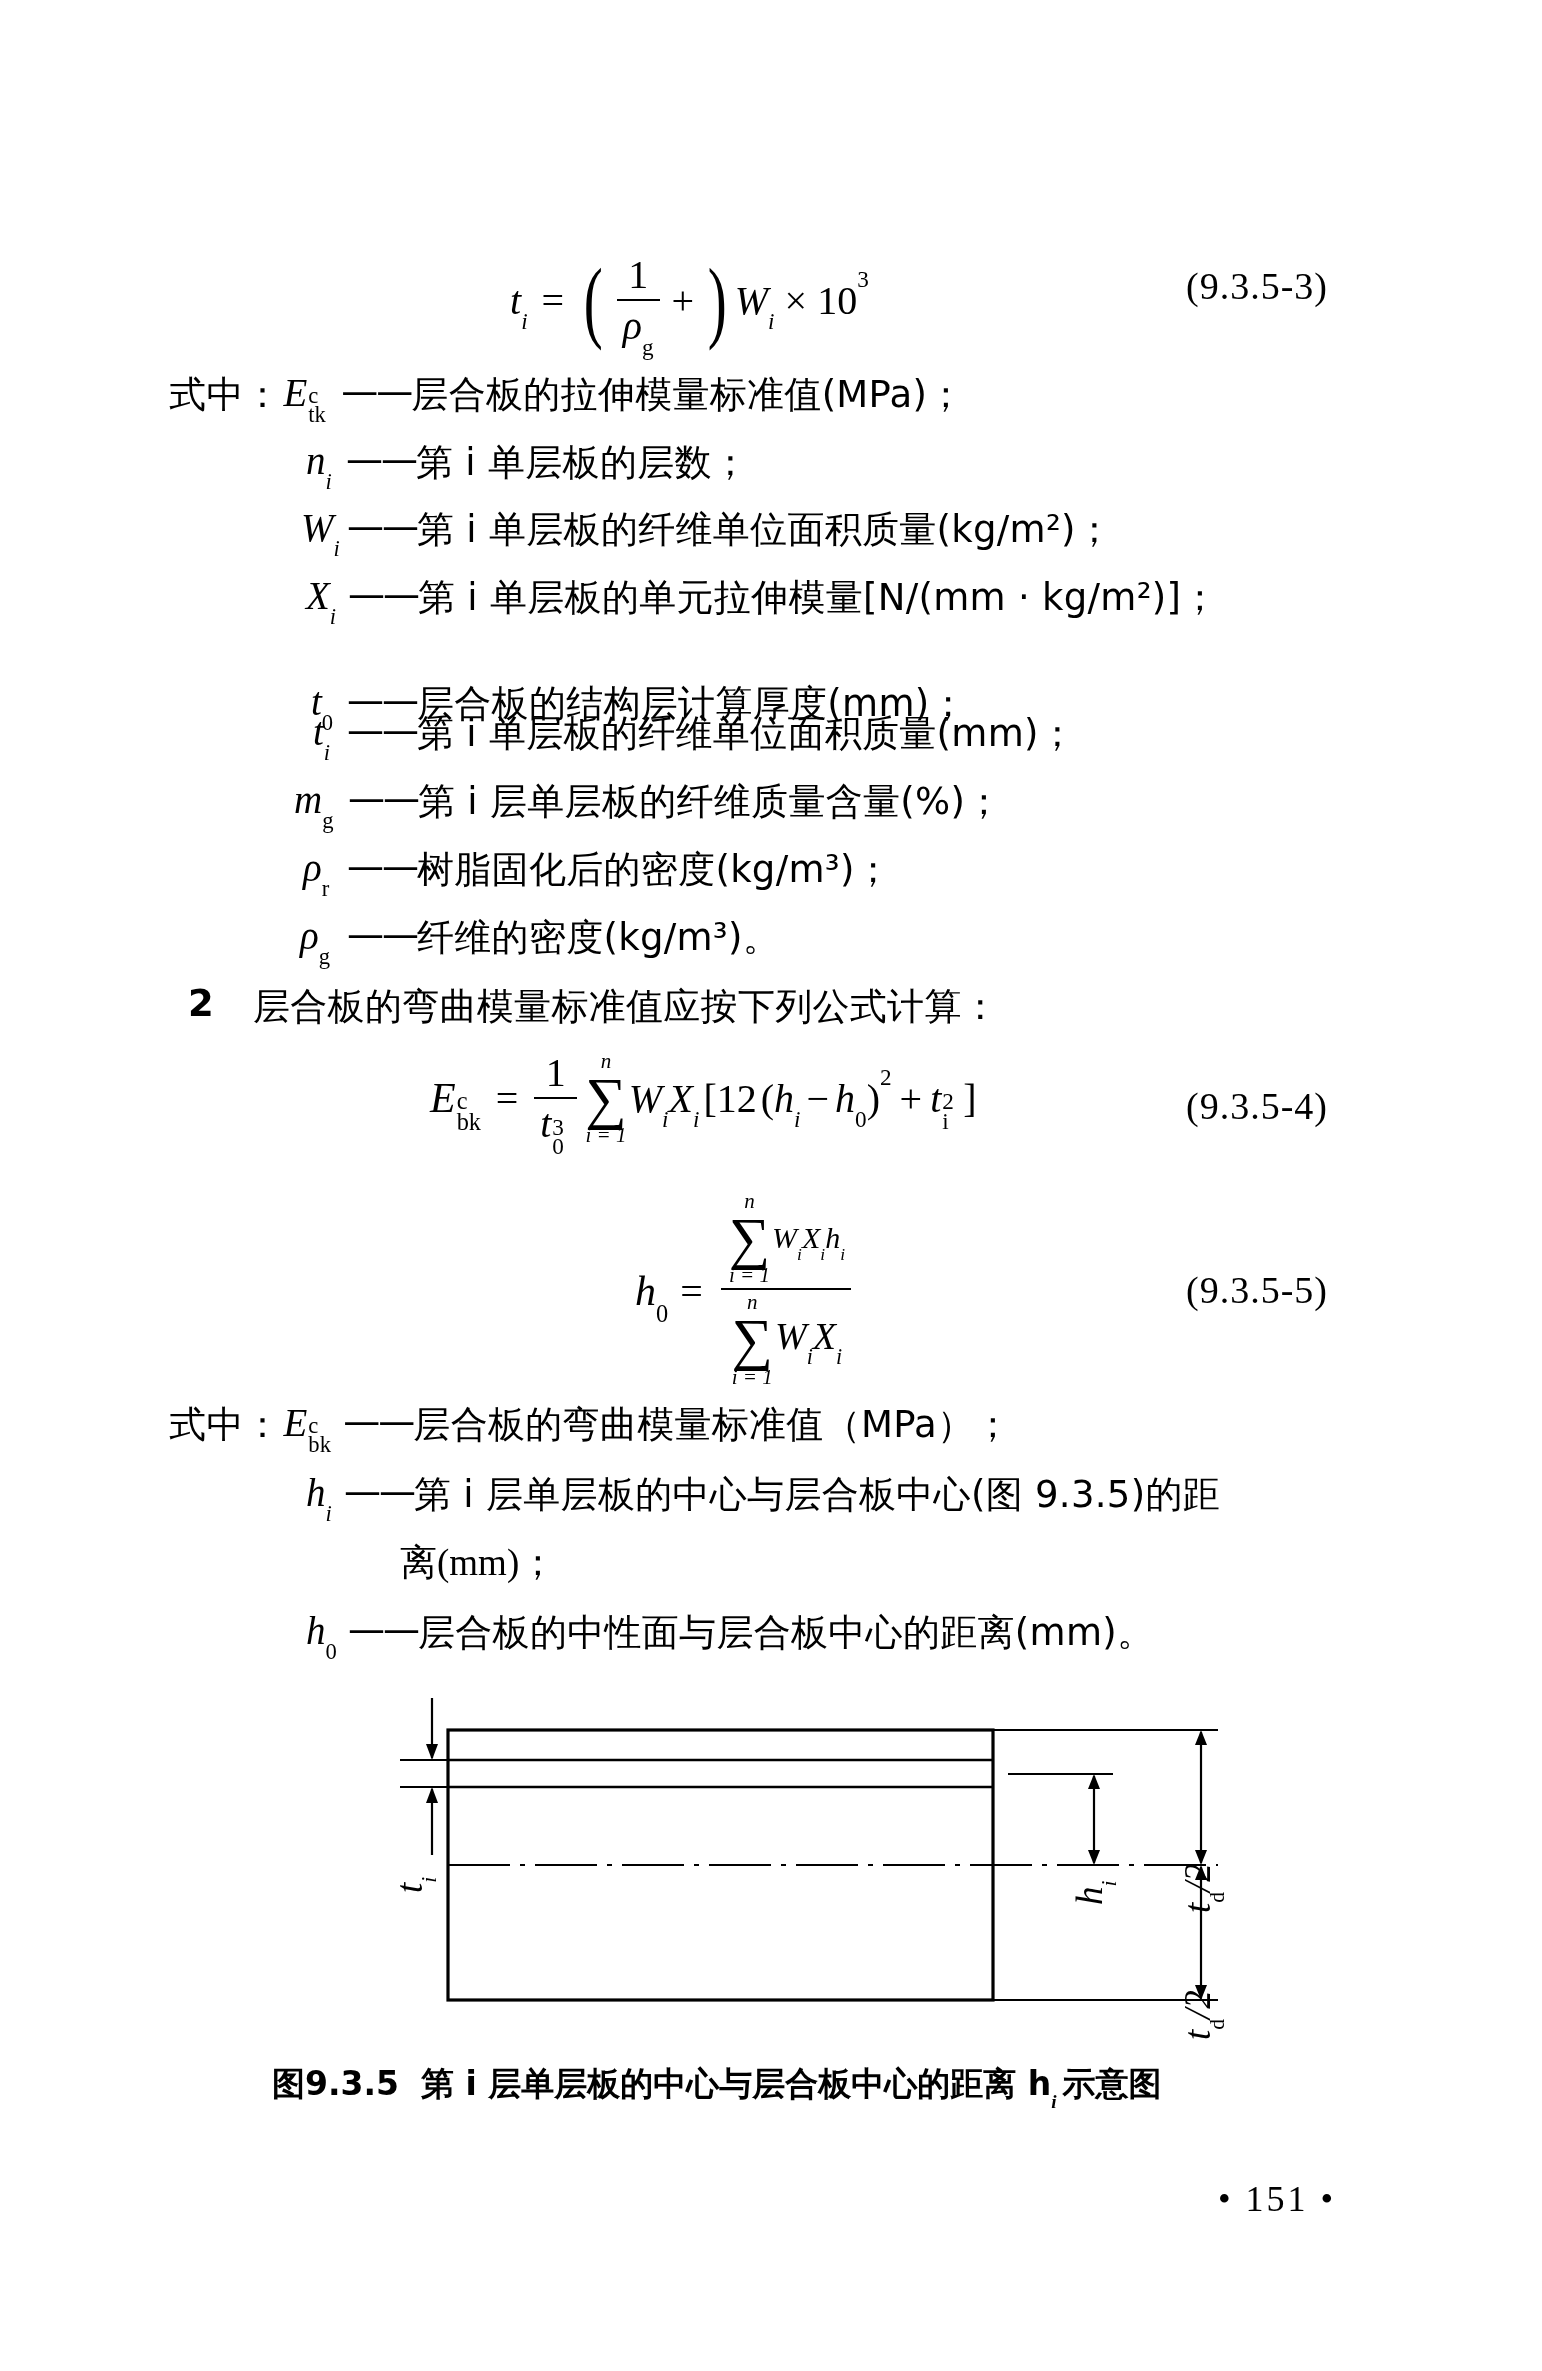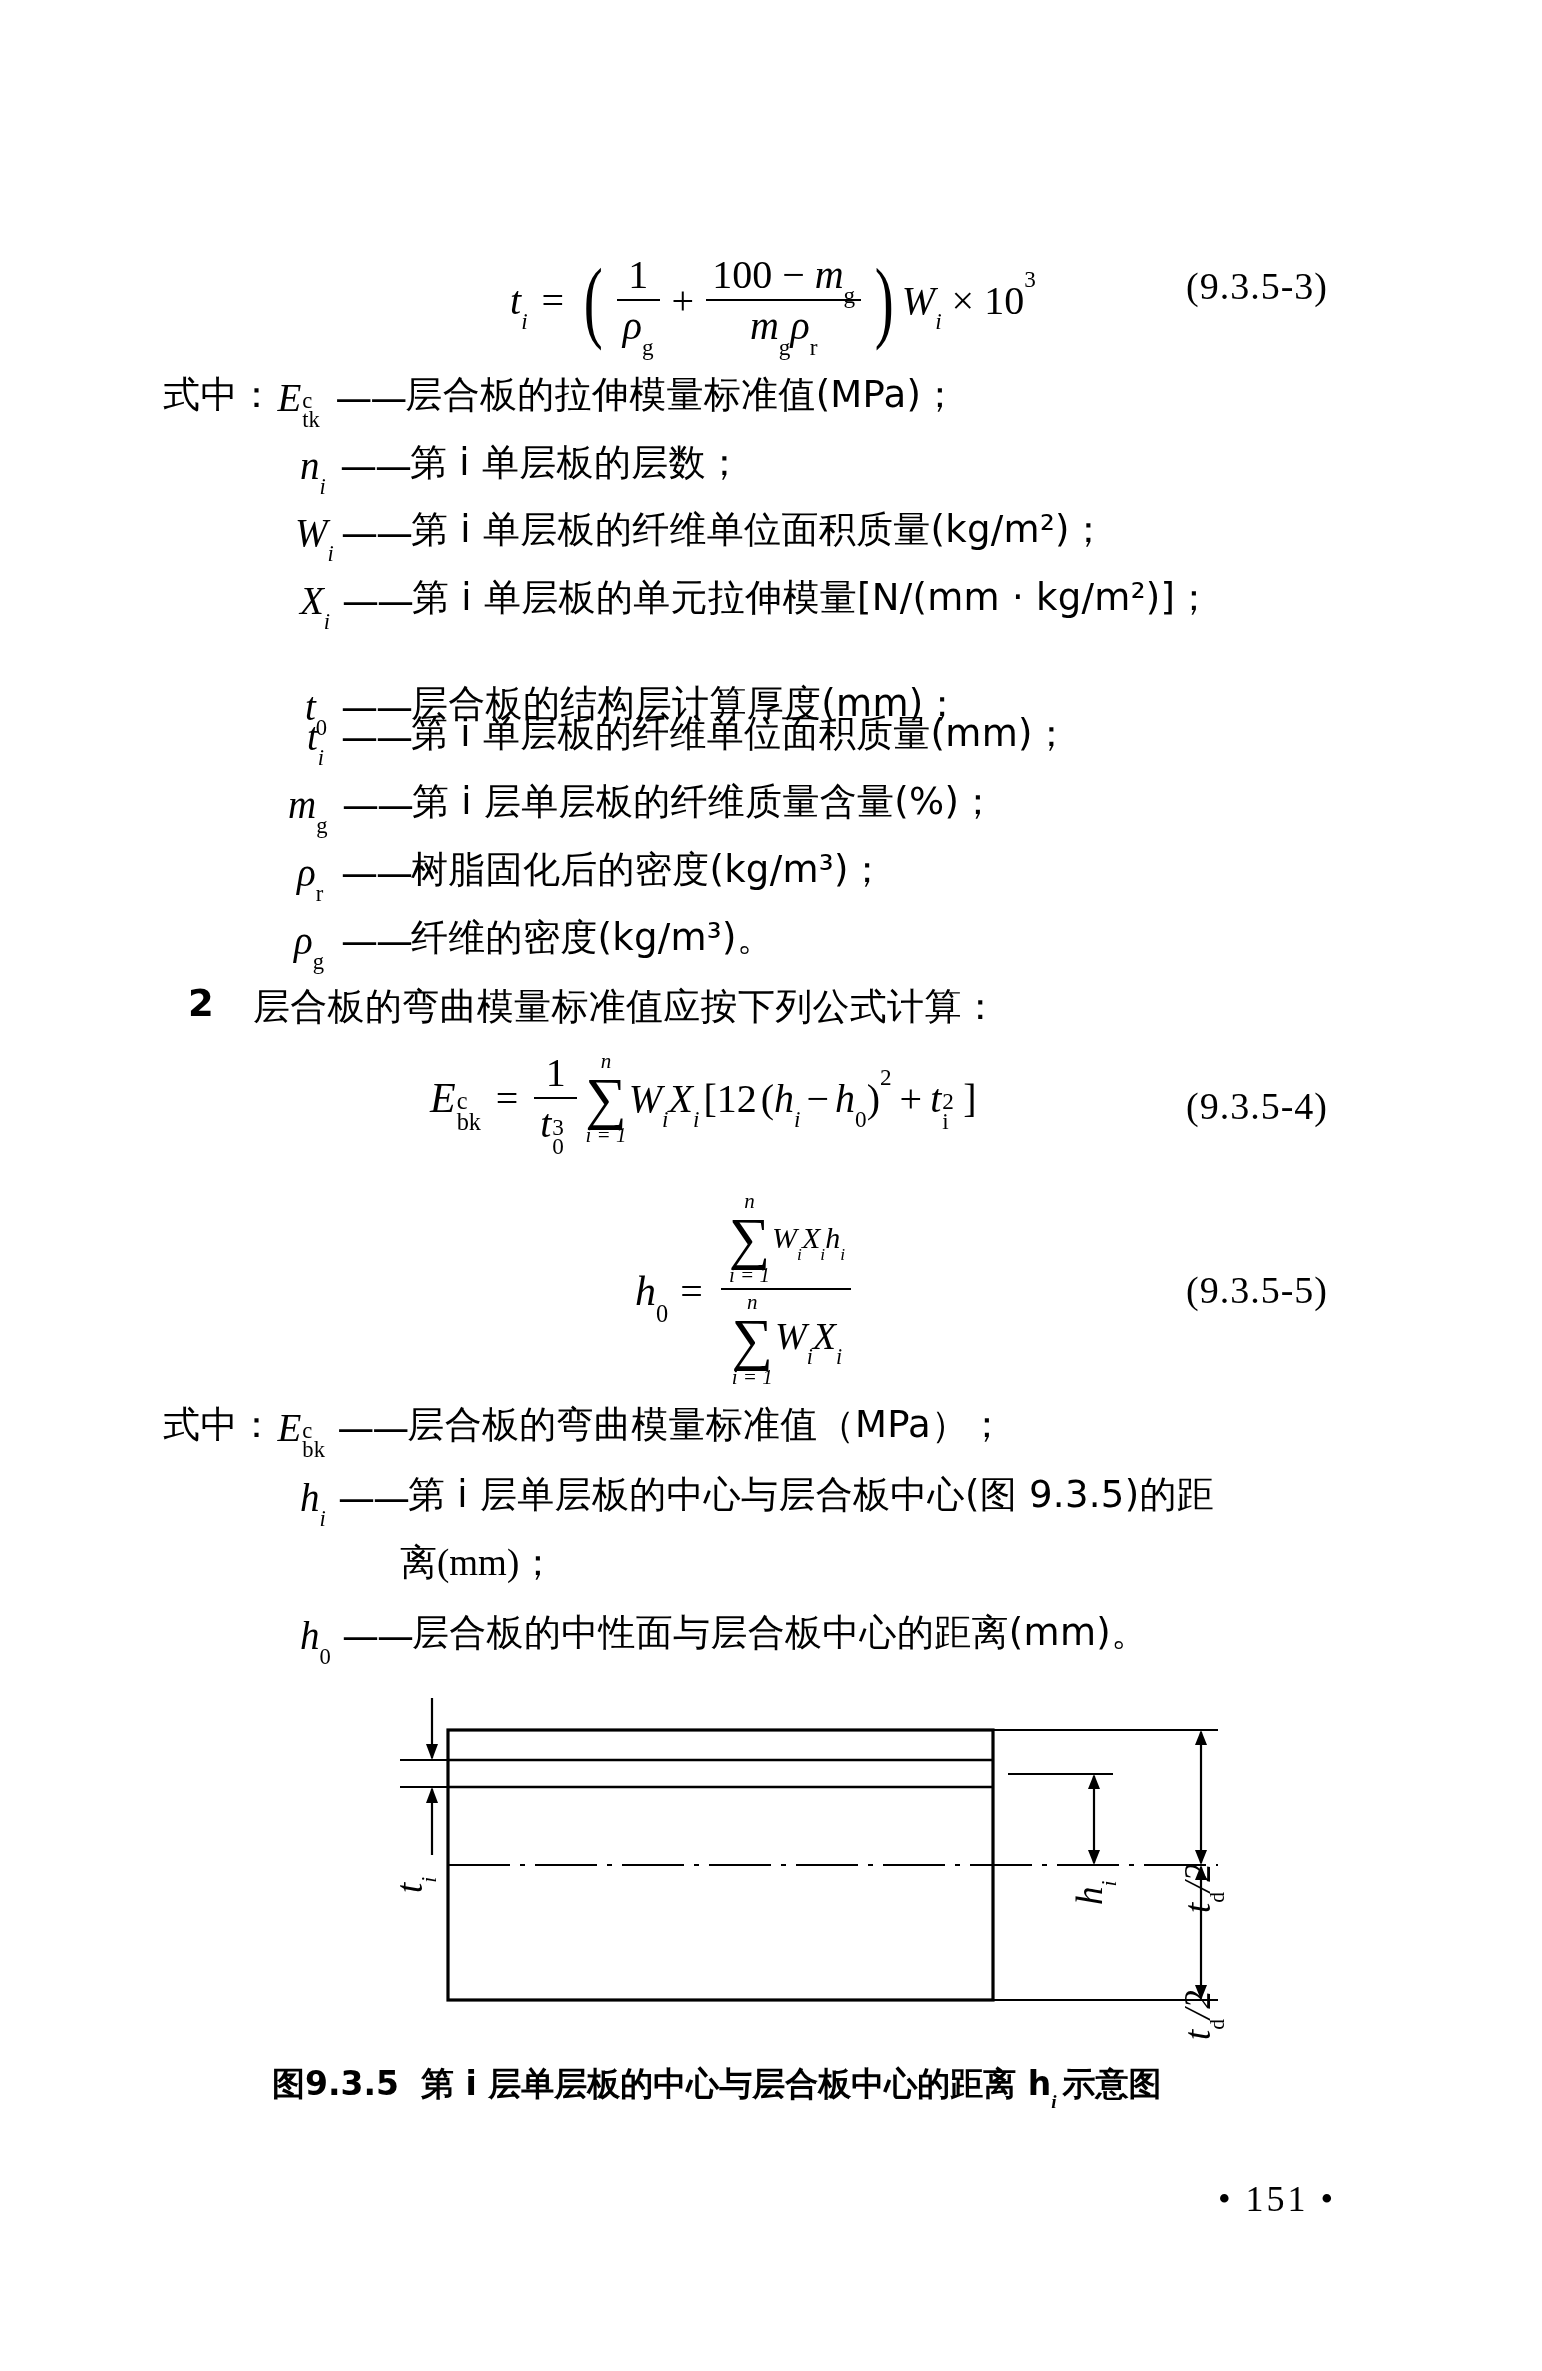--- a/index.html
+++ b/index.html
@@ -53,23 +53,24 @@
     position: absolute;
     left: 1px; top: -0.18em;
     font-size: 58%;
     font-style: normal;
   }
 
   
   .defline {
     position: absolute;
     display: flex;
-    align-items: flex-end;
-    white-space: nowrap;
-    font-size: 37px;
+    align-items: flex-start;
+    white-space: nowrap;
+    font-size: 37px;
+    margin-left: 6px;
   }
   .defline .lead {
     font-family: "DejaVu Sans", "Liberation Sans", sans-serif;
     font-size: 37px;
     letter-spacing: 0.5px;
   }
   .defline .sym {
     font-family: "Liberation Serif", "DejaVu Serif", serif;
     font-style: italic;
     font-size: 39px;
@@ -180,25 +181,20 @@
   <div class="formula" id="f-353" style="left:510px; top:250px;">
     <span class="mi">t<sub class="mi">i</sub></span>
     <span class="mr" style="margin:0 14px;">=</span>
     <span class="bigparen" style="margin-right:2px;">(</span>
     <span class="frac">
       <span class="num mr">1</span>
       <span class="bar"></span>
       <span class="den mi">ρ<sub class="mr">g</sub></span>
     </span>
     <span class="mr" style="margin:0 6px;">+</span>
-    <span class="frac">
-      <span class="num mr">100 − <span class="mi">m<sub class="mr">g</sub></span></span>
-      <span class="bar"></span>
-      <span class="den mi">m<sub class="mr">g</sub>ρ<sub class="mr">r</sub></span>
-    </span>
     <span class="bigparen" style="margin-left:2px;">)</span>
     <span class="mi" style="margin-left:2px;">W<sub class="mi">i</sub></span>
     <span class="mr" style="margin:0 10px;">×</span>
     <span class="mr">10<sup class="mr">3</sup></span>
   </div>
   <div class="eqno" style="left:1186px; top:264px;">(9.3.5-3)</div>
 
   <div class="defline" style="left:163px; top:370px;">
     <span class="lead">式中：</span>
     <span class="sym" style="margin-left:2px;">E<span class="subsup"><span class="s-up">c</span><span class="s-dn">tk</span></span><span style="display:inline-block;width:34px;"></span></span>

